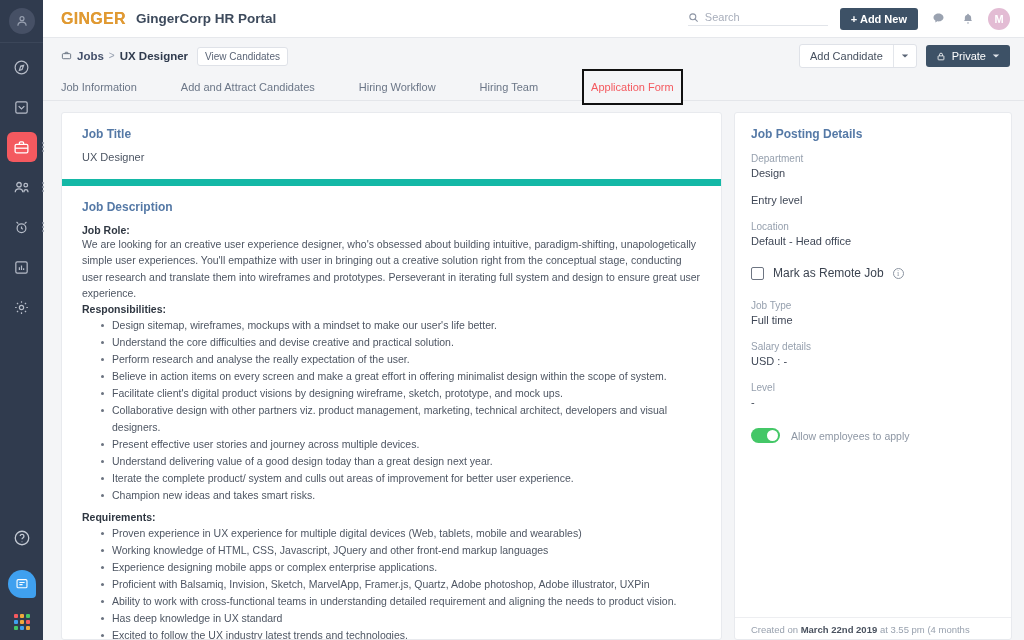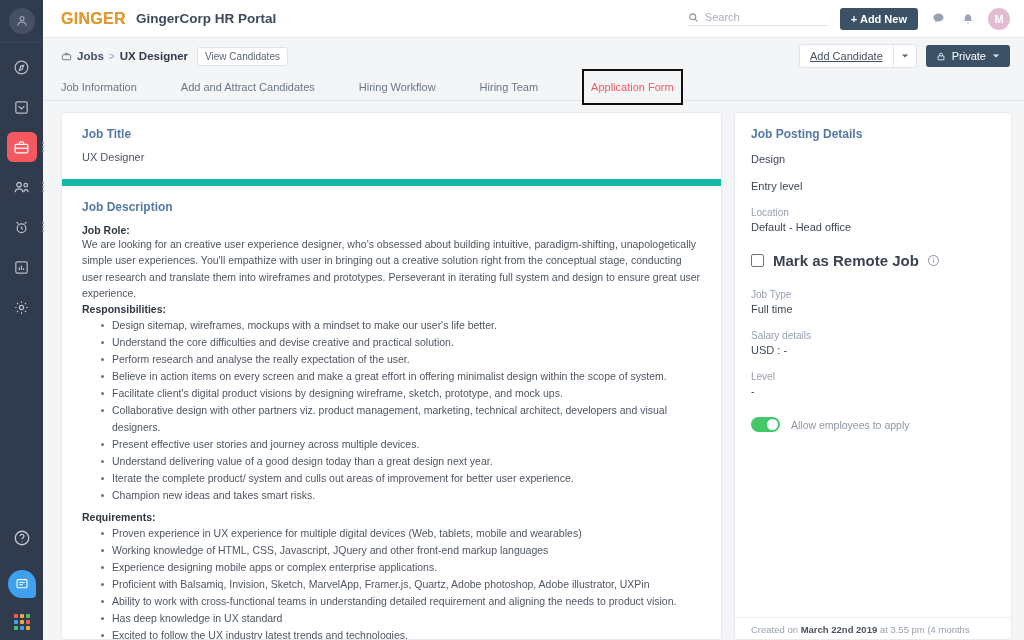--- a/index.html
+++ b/index.html
@@ -80,32 +80,32 @@
     width: 22px; height: 22px; border-radius: 50%; background: #e3bcd4;
     color: #fff; font-size: 11px; display: flex; align-items: center; justify-content: center;
     font-weight: 600;
   }
 
   
   .crumbbar {
     height: 36px; background: #f4f5f7; display: flex; align-items: center;
     padding: 0 14px 0 18px; flex: 0 0 36px;
   }
-  .crumb { display: flex; align-items: center; gap: 5px; font-size: 11.5px; }
+  .crumb { display: flex; gap: 5px; font-size: 11.5px; }
   .crumb-link { color: #44506a; font-weight: bold; }
   .crumb-sep { color: #97a0b0; font-size: 10px; }
   .crumb-cur { color: #2f3a4d; font-weight: bold; font-size: 11.5px; }
   .btn-viewcand {
     background: #fff; border: 1px solid #dfe2e8; border-radius: 3px;
     font-size: 10px; color: #5a6476; padding: 3px 7px; margin-left: 9px;
     font-family: "Liberation Sans", sans-serif; cursor: pointer; text-align: center;
   }
   .crumbbar-right { margin-left: auto; display: flex; align-items: center; gap: 9px; }
   .split-btn { display: flex; align-items: stretch; border: 1px solid #dfe2e8; border-radius: 3px; background: #fff; overflow: hidden; }
-  .split-btn .lbl { font-size: 11px; color: #46505f; padding: 5px 10px; cursor: pointer; text-decoration: underline; }
+  .split-btn .lbl { font-size: 11px; color: #46505f; padding: 5px 10px; cursor: pointer; }
   .split-btn .car { border-left: 1px solid #e3e6eb; padding: 5px 7px; display: flex; align-items: center; cursor: pointer; }
   .btn-private {
     background: #3d5166; border-radius: 3px; display: flex; align-items: center; gap: 6px;
     padding: 5px 10px; cursor: pointer;
   }
   .btn-private .lbl { color: #fff; font-size: 11px; }
 
   
   .tabbar {
     height: 27px; background: #f4f5f7; display: flex; align-items: center;
@@ -137,21 +137,21 @@
     width: 3px; height: 3px; background: #6b7380; border-radius: 50%;
   }
 
   
   .rc-title { color: #5579a6; font-size: 12px; font-weight: bold; margin-bottom: 12px; }
   .rc-row { margin-bottom: 15px; }
   .rc-label { font-size: 10px; color: #96a0ae; margin-bottom: 3px; }
   .rc-value { font-size: 11px; color: #3f4756; }
   .rc-check { display: flex; align-items: center; gap: 9px; margin: 19px 0 20px 0; }
   .cbox { width: 13px; height: 13px; border: 1.5px solid #6d7582; border-radius: 2px; background: #fff; flex: 0 0 13px; }
-  .cbox-lbl { font-size: 15px; color: #3b4350; font-weight: bold; }
+  .cbox-lbl { font-size: 12px; color: #3b4350; font-weight: normal; }
   .info-i {
     width: 11px; height: 11px; border: 1px solid #8b94a1; border-radius: 50%;
     font-size: 8px; color: #8b94a1; display: flex; align-items: center; justify-content: center;
     font-family: "Liberation Serif", serif;
   }
   .rc-toggle-row { display: flex; align-items: center; gap: 11px; margin-top: 20px; }
   .toggle {
     width: 29px; height: 15px; border-radius: 8px; background: #44c767;
     position: relative; flex: 0 0 29px; cursor: pointer;
   }
@@ -382,20 +382,21 @@
           </ul>
         </div>
 
       </div>
 
       <div class="card right-card">
         <div style="padding:14px 16px 0 16px;">
           <div class="rc-title">Job Posting Details</div>
 
           <div class="rc-row">
+            <div class="rc-label">Department</div>
             <div class="rc-value">Design</div>
           </div>
           <div class="rc-row">
             <div class="rc-value">Entry level</div>
           </div>
           <div class="rc-row">
             <div class="rc-label">Location</div>
             <div class="rc-value">Default - Head office</div>
           </div>
 

